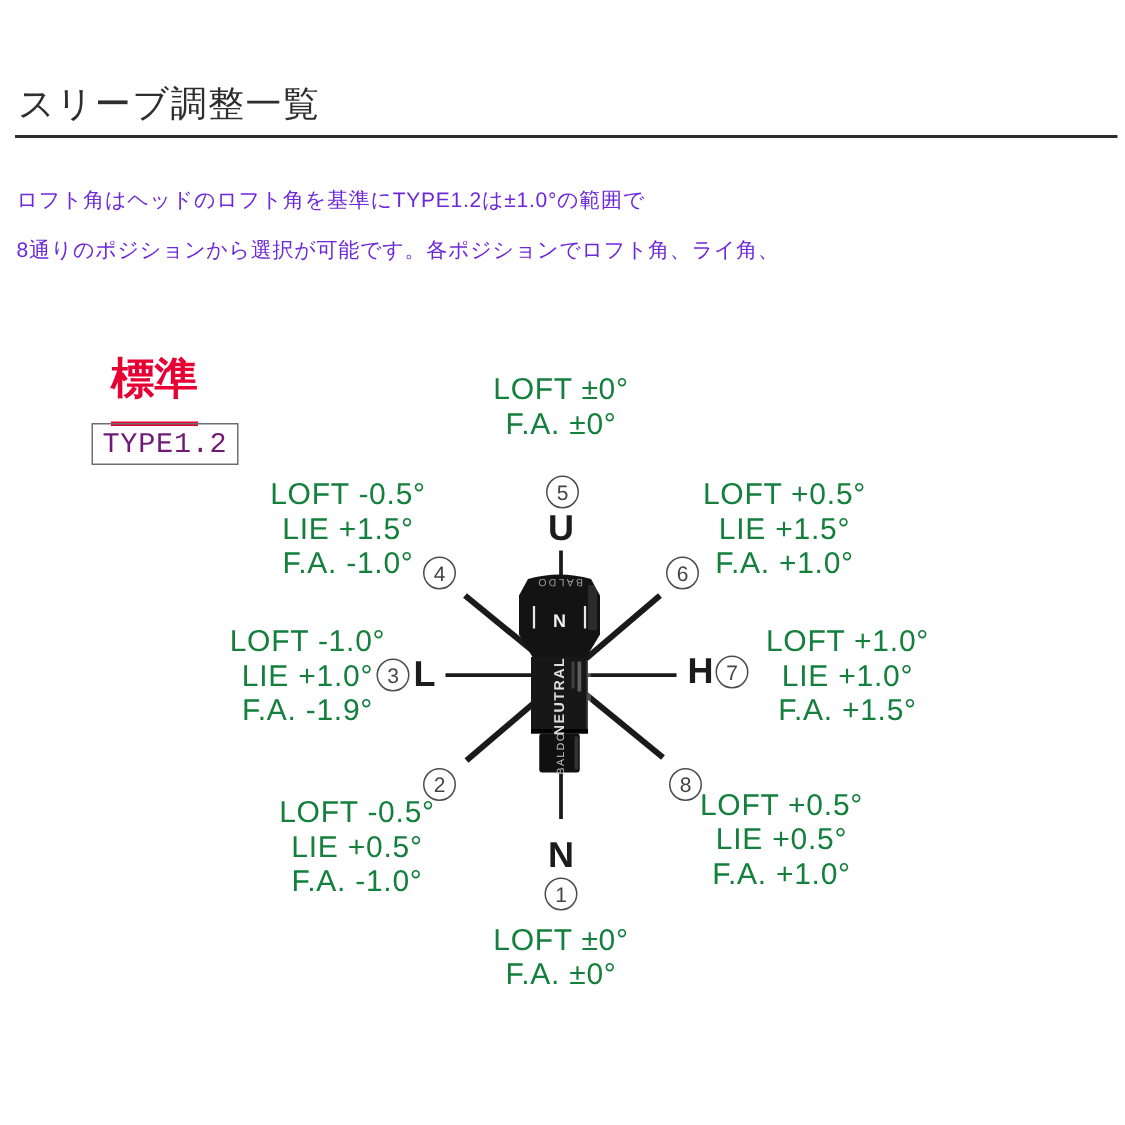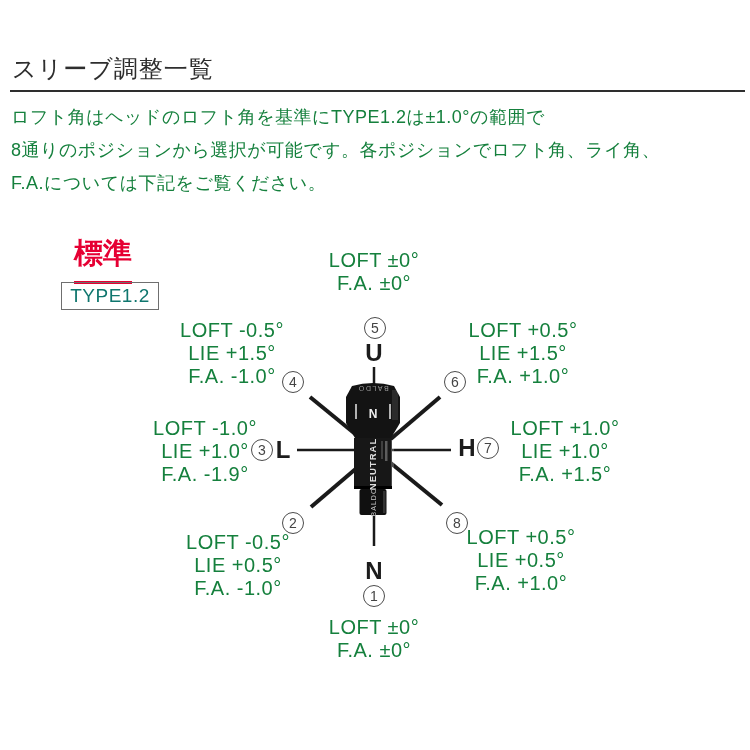--- a/index.html
+++ b/index.html
@@ -8,31 +8,31 @@
     font-family:"Liberation Sans","DejaVu Sans",sans-serif;color:#2e2e2e;
   }
   .page-title{
     position:absolute;left:12px;top:53px;font-size:24px;font-weight:400;
     color:#2e2e2e;letter-spacing:1px;text-align:center;
   }
   .title-rule{
     position:absolute;left:10px;top:90px;width:735px;height:2px;background:#2e2e2e;
   }
   .intro{
-    position:absolute;left:11px;top:101px;font-size:18px;line-height:33px;color:#15803d;
+    position:absolute;left:11px;top:117px;font-size:14px;line-height:33px;color:#6d28d9;
     letter-spacing:0.5px;
   }
   .standard-label{
     position:absolute;left:74px;top:237px;font-size:29px;font-weight:700;
     color:#e60033;border-bottom:3px solid #e60033;padding-bottom:12px;line-height:32px;
   }
   .type-box{
     position:absolute;left:61px;top:282px;width:96px;height:26px;
     border:1.5px solid #6f6f6f;display:flex;align-items:center;justify-content:center;
-    font-size:19px;color:#0f766e;letter-spacing:0.5px;
+    font-size:19px;color:#701a75;letter-spacing:0.5px;font-family:Liberation Mono, monospace;
   }
   .diagram-svg{position:absolute;left:0;top:0;}
   .pos{
     position:absolute;width:160px;text-align:center;font-size:20px;line-height:23px;
     color:#15803d;letter-spacing:0.5px;white-space:nowrap;
   }
   .pos div{height:23px;}
   .p5{left:294px;top:249px;}
   .p4{left:152px;top:319px;}
   .p6{left:443px;top:319px;}
@@ -67,21 +67,20 @@
 <body>
 
 <div class="canvas">
 
   <div class="page-title">スリーブ調整一覧</div>
   <div class="title-rule"></div>
 
   <div class="intro">
     <div>ロフト角はヘッドのロフト角を基準にTYPE1.2は±1.0°の範囲で</div>
     <div>8通りのポジションから選択が可能です。各ポジションでロフト角、ライ角、</div>
-    <div>F.A.については下記をご覧ください。</div>
   </div>
 
   <div class="standard-label">標準</div>
   <div class="type-box">TYPE1.2</div>
 
   <svg class="diagram-svg" width="750" height="750" viewBox="0 0 750 750">
     <g stroke="#1a1a1a">
       <line x1="374" y1="367" x2="374" y2="546" stroke-width="2.5"></line>
       <line x1="297" y1="450" x2="451" y2="450" stroke-width="2.5"></line>
       <line x1="310" y1="397" x2="442" y2="505" stroke-width="4"></line>

